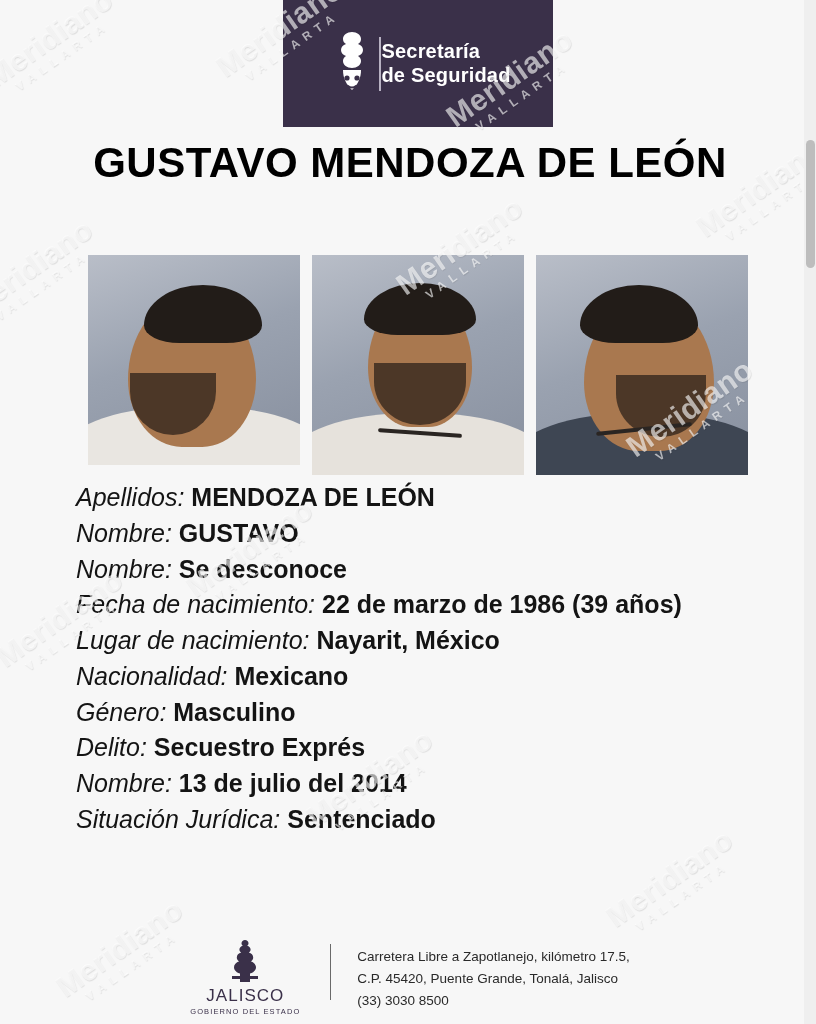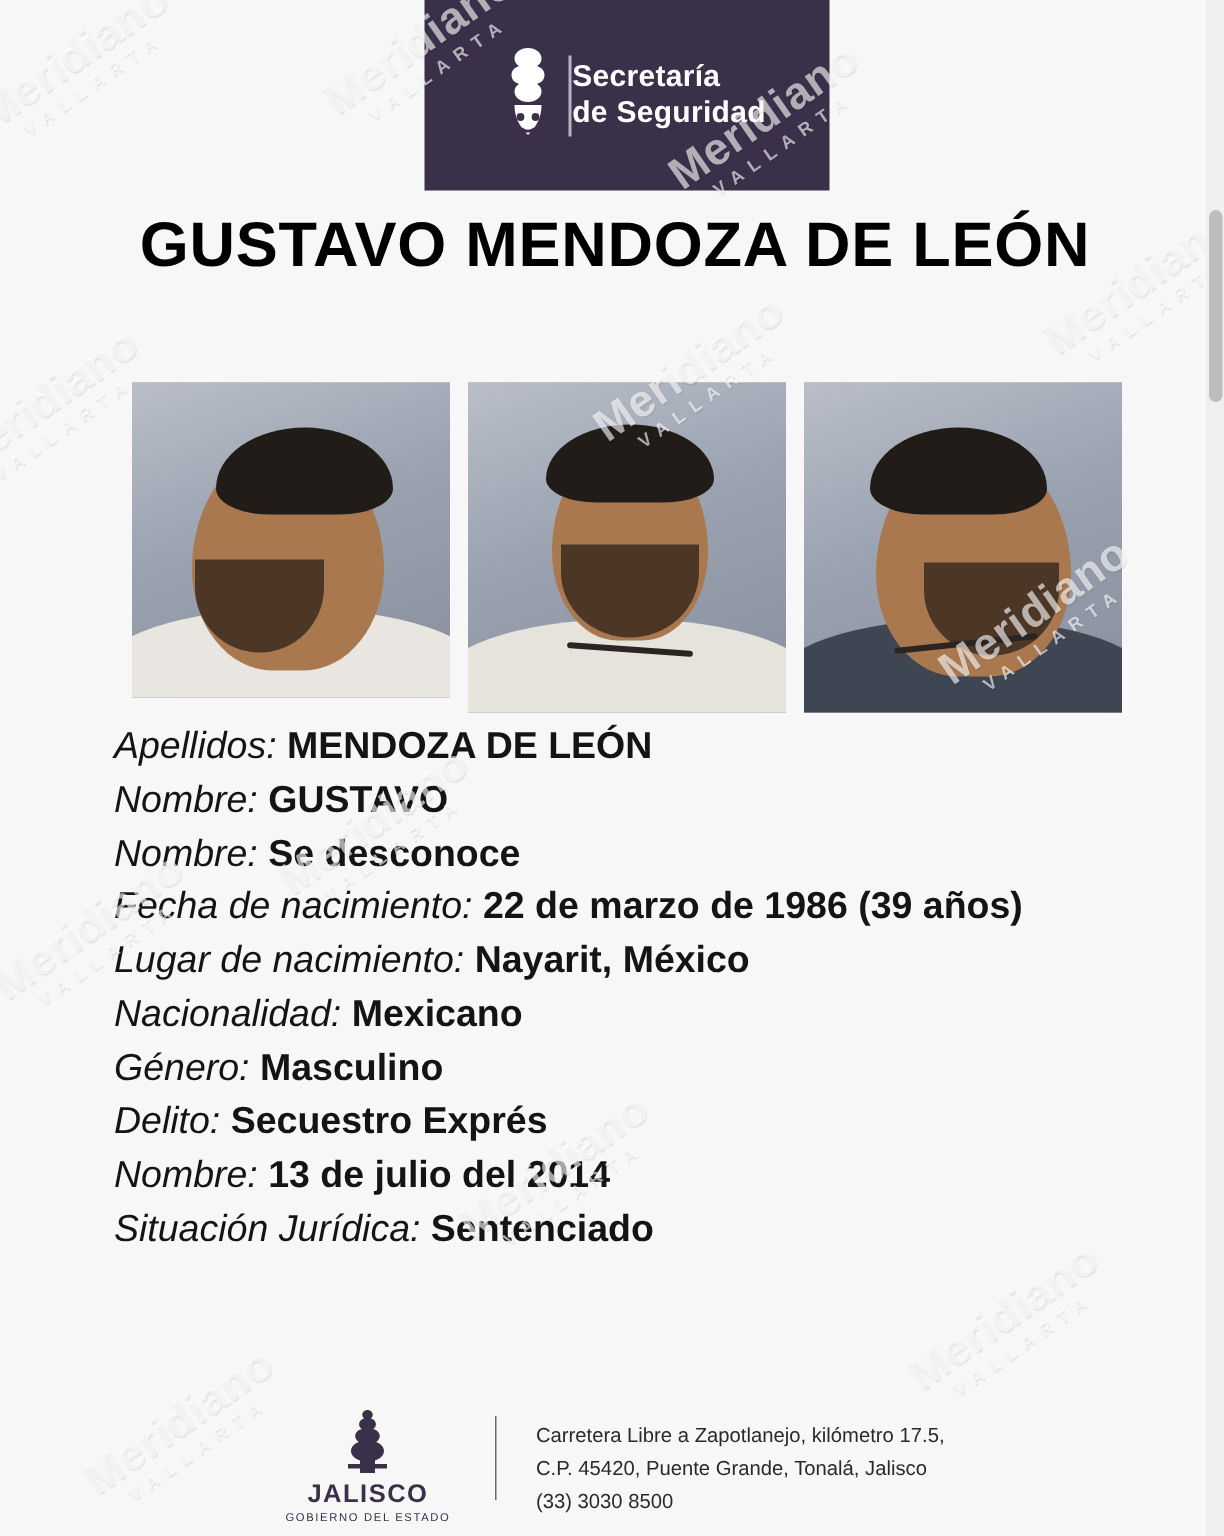--- a/index.html
+++ b/index.html
@@ -172,21 +172,21 @@
     padding-top: 8px;
   }
   .jalisco {
     width: 118px;
     text-align: center;
     color: #3a3049;
   }
   .jalisco svg { display: block; margin: 0 auto; }
   .jalisco-name {
     font-size: 17px;
-    font-weight: bold;
+    font-weight: normal;
     letter-spacing: 1px;
     margin-top: 2px;
   }
   .jalisco-sub {
     font-size: 7.5px;
     letter-spacing: 1.1px;
     margin-top: 1px;
   }
   .foot-sep {
     width: 1px;

